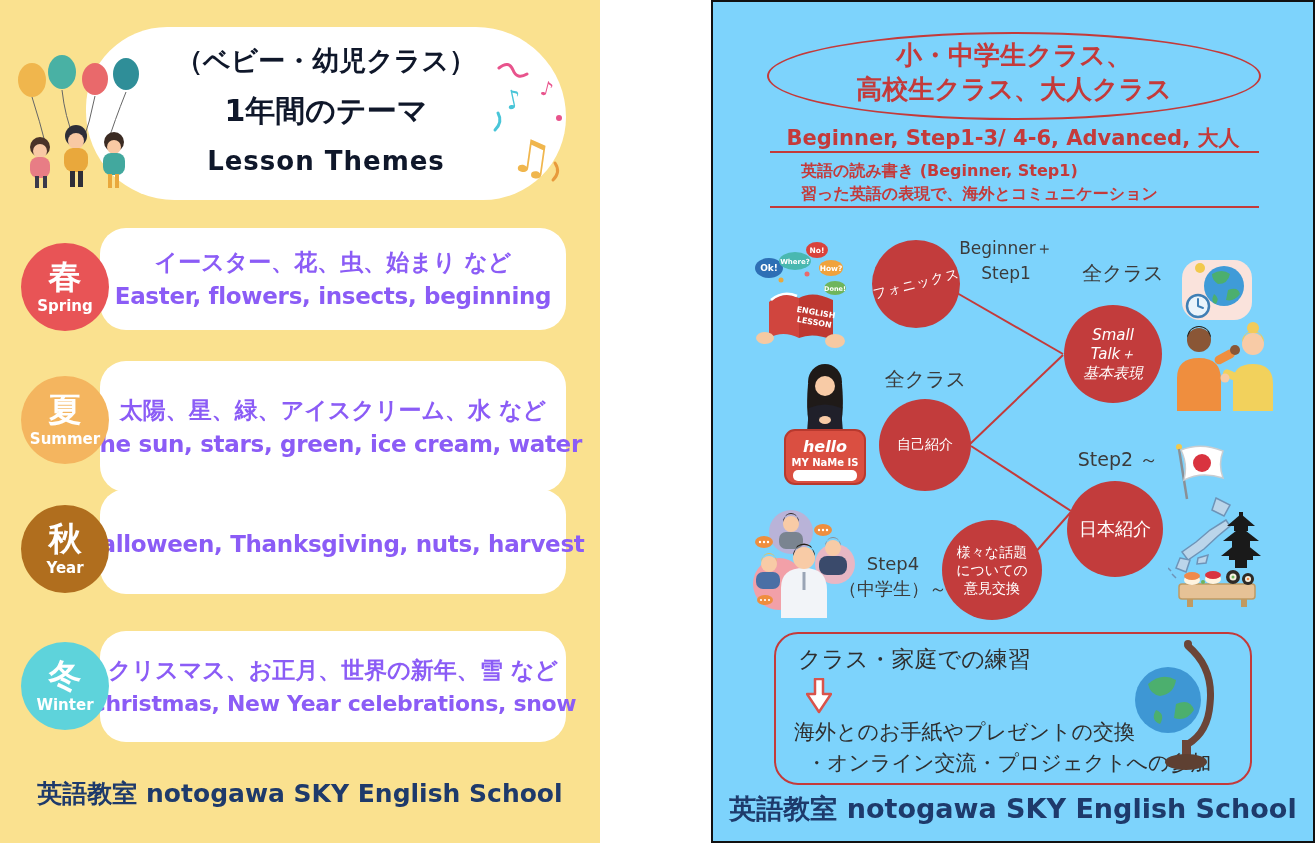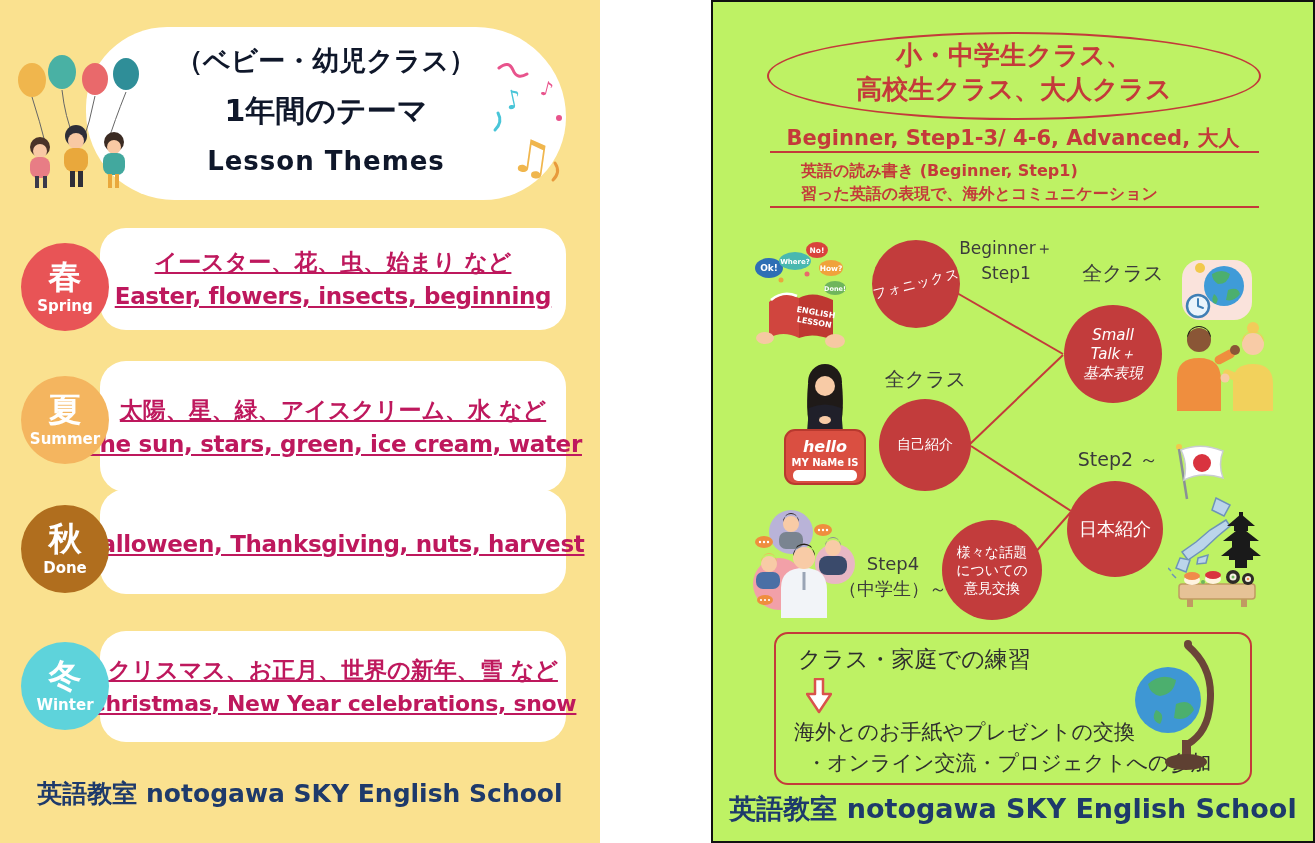--- a/index.html
+++ b/index.html
@@ -15,29 +15,29 @@
   .title-text { left:86px; top:36px; width:480px; text-align:center; color:#0f172a; font-weight:bold; }
   .title-l1 { font-size:27px; line-height:50px; }
   .title-l2 { font-size:30px; line-height:50px; }
   .title-l3 { font-size:26px; line-height:50px; letter-spacing:1px; }
 
   .season-circle { width:88px; height:88px; border-radius:50%; color:#fff; display:flex;
                    flex-direction:column; align-items:center; justify-content:center; text-align:center; }
   .season-kanji { font-size:33px; font-weight:bold; line-height:34px; }
   .season-name  { font-size:15px; font-weight:bold; line-height:17px; margin-top:4px; }
   .season-box { background:#fff; border-radius:26px; display:flex; flex-direction:column;
-                align-items:center; justify-content:center; color:#be185d; font-weight:bold;
-                text-align:center; width:466px; left:100px;text-decoration:underline; }
+                align-items:center; justify-content:center; color:#8b5cf6; font-weight:bold;
+                text-align:center; width:466px; left:100px; }
   .season-jp { font-size:23px; line-height:30px; white-space:nowrap; }
   .season-en { font-size:23px; line-height:30px; margin-top:4px; white-space:nowrap; letter-spacing:-0.3px; }
   .left-footer { left:0; top:777px; width:600px; text-align:center; color:#1E3A6B;
                  font-weight:bold; font-size:25px; }
 
   
-  .right-poster { left:711px; top:0; width:604px; height:843px; background:#bef264; border:2px solid #111; }
+  .right-poster { left:711px; top:0; width:604px; height:843px; background:#7dd3fc; border:2px solid #111; }
   .oval { left:54px; top:30px; width:494px; height:88px; border:2px solid #C43A3A; border-radius:50%; }
   .oval-text { left:54px; top:36px; width:494px; text-align:center; color:#C43A3A;
                font-weight:bold; font-size:26px; line-height:34px; }
   .subtitle { left:0; top:122px; width:600px; text-align:center; color:#C43A3A;
               font-weight:bold; font-size:21px; }
   .redline { height:2px; background:#C43A3A; left:57px; width:489px; }
   .note { left:88px; color:#C43A3A; font-weight:bold; font-size:16px; line-height:23px; white-space:nowrap; }
 
   .dg-circle { border-radius:50%; background:#C23C3C; color:#fff; display:flex; flex-direction:column;
                align-items:center; justify-content:center; text-align:center; }
@@ -48,21 +48,21 @@
   .c-japan     { left:354px; top:479px; width:96px; height:96px; font-size:18px; }
   .c-opinions  { left:229px; top:518px; width:100px; height:100px; font-size:14px; line-height:18px; }
 
   .tag { color:#3B3B3B; text-align:center; }
   .tag-phonics { left:238px; top:234px; width:110px; font-size:17px; line-height:25px; }
   .tag-allclass1 { left:360px; top:258px; width:100px; font-size:20px; }
   .tag-allclass2 { left:165px; top:364px; width:95px; font-size:20px; }
   .tag-step2 { left:345px; top:445px; width:120px; font-size:19px; }
   .tag-step4 { left:120px; top:549px; width:120px; font-size:18px; line-height:25px; }
 
-  .practice-box { left:61px; top:630px; width:478px; height:153px; border:2px solid #C43A3A; border-radius:14px; }
+  .practice-box { left:61px; top:630px; width:478px; height:153px; border:2px solid #C43A3A; border-radius:24px; }
   .pb-l1 { left:22px; top:10px; font-size:23px; color:#2F2F2F; white-space:nowrap; }
   .pb-l2 { left:18px; top:84px; font-size:21px; color:#2F2F2F; white-space:nowrap; }
   .pb-l3 { left:30px; top:115px; font-size:21px; color:#2F2F2F; white-space:nowrap; }
   .right-footer { left:0; top:789px; width:600px; text-align:center; color:#1E3A6B;
                   font-weight:bold; font-size:27px; }
 
   svg text { font-family:"DejaVu Sans", sans-serif; }
 </style>
 </head>
 <body>
@@ -131,21 +131,21 @@
     <div class="abs season-circle" style="left: 21px; top: 376px; background-color: rgb(244, 181, 95);">
       <div class="season-kanji">夏</div>
       <div class="season-name">Summer</div>
     </div>
 
     <div class="abs season-box" style="top:489px; height:105px;">
       <div class="season-en">Halloween, Thanksgiving, nuts, harvest</div>
     </div>
     <div class="abs season-circle" style="left: 21px; top: 505px; background-color: rgb(176, 110, 30);">
       <div class="season-kanji">秋</div>
-      <div class="season-name">Done</div>
+      <div class="season-name">Year</div>
     </div>
 
     <div class="abs season-box" style="top:631px; height:111px;">
       <div class="season-jp">クリスマス、お正月、世界の新年、雪 など</div>
       <div class="season-en" style="font-size:22px;">Christmas, New Year celebrations, snow</div>
     </div>
     <div class="abs season-circle" style="left: 21px; top: 642px; background-color: rgb(94, 211, 219);">
       <div class="season-kanji">冬</div>
       <div class="season-name">Winter</div>
     </div>

